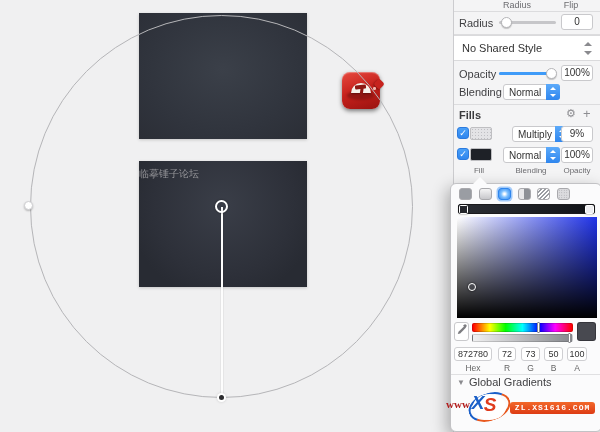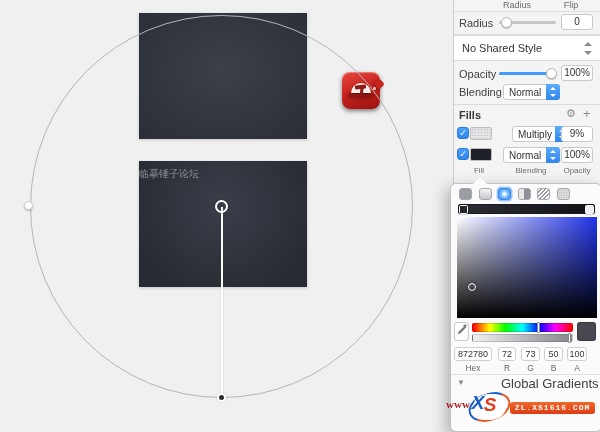--- a/index.html
+++ b/index.html
@@ -136,21 +136,21 @@
   .alpha-marker { left:calc(100% - 4px); height:10px; }
   .color-swatch { position:absolute; left:126px; top:138px; width:19px; height:19px; border-radius:3px;
     border:1px solid rgba(0,0,0,.25); }
 
   .cfield { position:absolute; top:163px; height:14px; background:#fff; border:1px solid #cfcfd2;
     border-radius:3px; font-size:9px; color:#333; text-align:center; line-height:12px; }
   .clabel { position:absolute; top:179px; font-size:8.5px; color:#666; text-align:center; }
 
   .pop-divider { position:absolute; left:0; top:190px; width:100%; height:1px; background:#e0e0e2; }
   .gg-tri { position:absolute; left:6px; top:194px; font-size:8px; color:#8a8a8e; }
-  .gg-text { position:absolute; left:18px; top:192px; font-size:13px; color:#3f3f42;margin-left:32px; }
+  .gg-text { position:absolute; left:18px; top:192px; font-size:11px; color:#3f3f42; }
 
   
   .watermark { position:absolute; left:446px; top:387px; width:154px; height:40px; z-index:10;
     display:flex; align-items:center; }
   .wm-www { font-size:11px; font-weight:bold; color:#b11d1d; font-family:"Liberation Serif",serif; margin-top:-6px; }
   .wm-logo { position:relative; width:44px; height:32px; flex:none; margin-left:-2px; }
   .wm-swoosh { position:absolute; left:0; top:2px; width:43px; height:28px; border-radius:50%;
     border:2.5px solid #e8581e; border-top-color:#1a5fc8; border-left-color:#1a5fc8; transform:rotate(-18deg); }
   .wm-circle { position:absolute; left:5px; top:3px; width:33px; height:26px; background:#fff; border-radius:50%; }
   .wm-x { position:absolute; left:4px; top:1px; font-size:19px; font-weight:bold; font-style:italic; color:#1a5fc8; }

